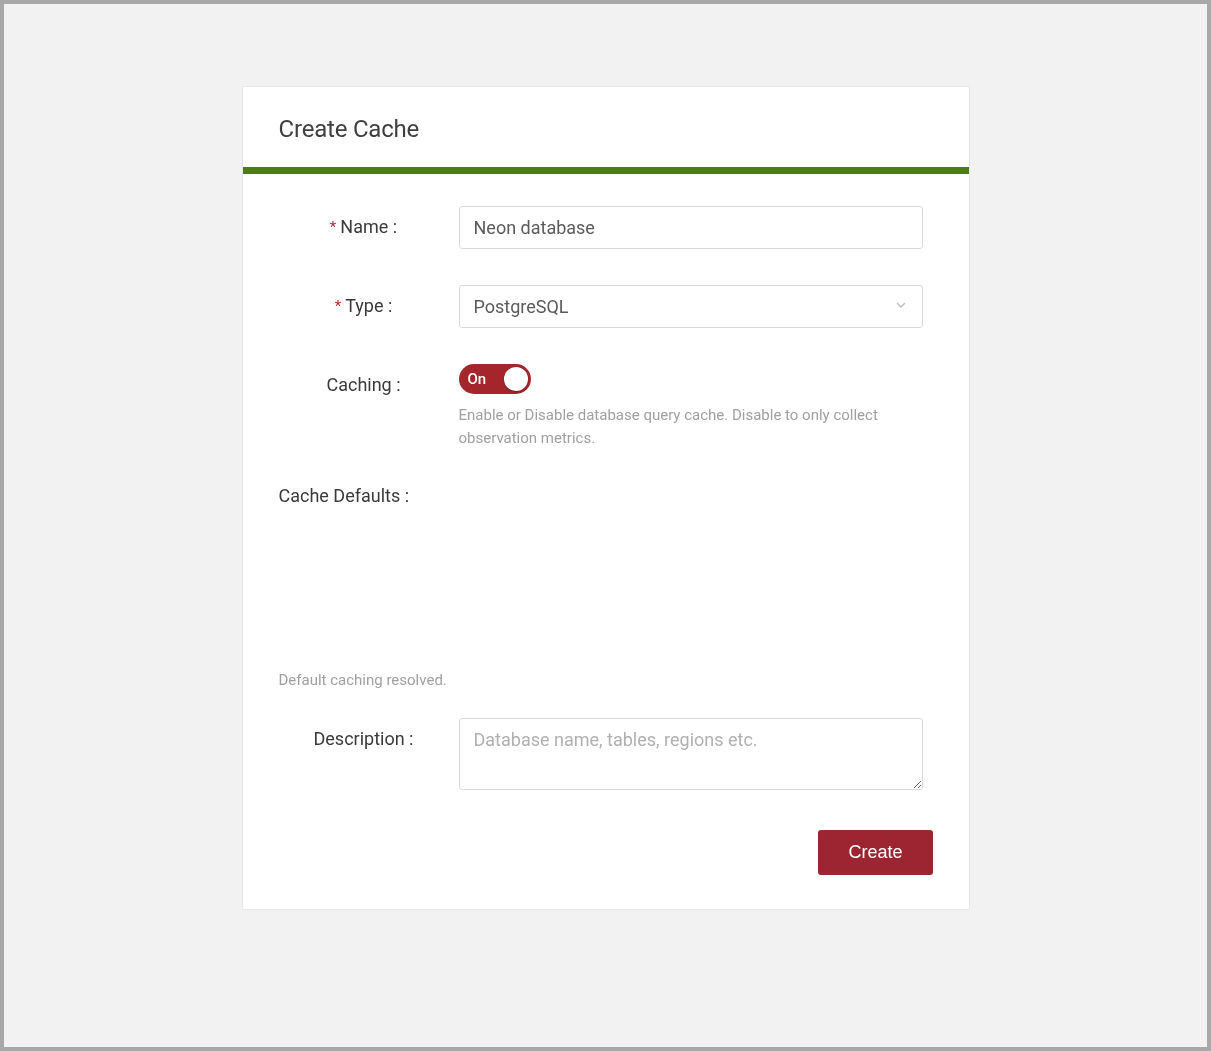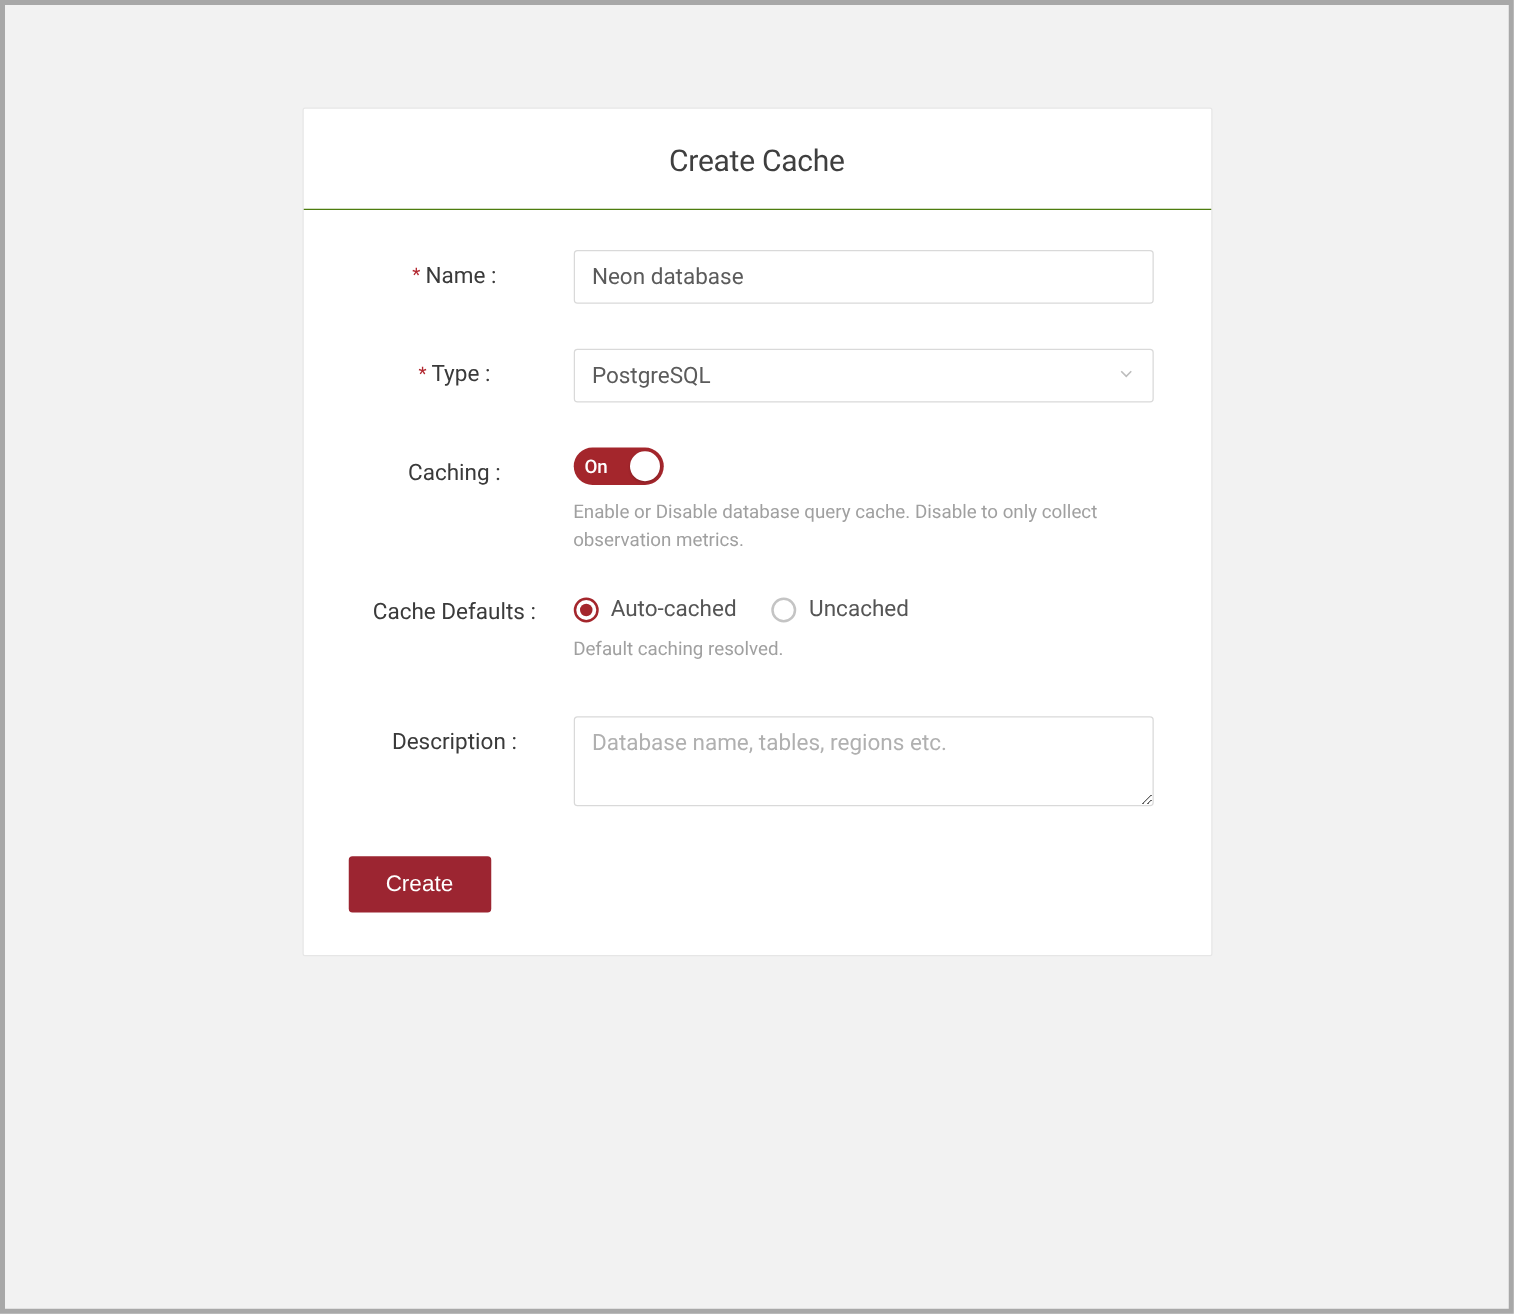--- a/index.html
+++ b/index.html
@@ -13,22 +13,21 @@
   }
   .card {
     width: 728px;
     margin: 64px auto 0 auto;
     background: #fff;
     border: 1px solid #e6e6e6;
     border-radius: 2px;
   }
   .card-header {
     padding: 28px 36px 24px 36px;
-    border-bottom: 1px solid #4d7c0f;
-    text-align: center;
+    border-bottom: 7px solid #4d7c0f;
   }
   .card-title {
     font-size: 24px;
     font-weight: 400;
     color: #3f3f3f;
     letter-spacing: -0.2px;
   }
   .card-body {
     padding: 32px 36px 34px 36px;
   }
@@ -173,21 +172,21 @@
     font-size: 18px;
     color: #555;
   }
   .textarea {
     height: 72px;
     resize: both;
   }
   .textarea::placeholder { color: #b0b0b0; }
   .button-row {
     display: flex;
-    justify-content: flex-start;
+    justify-content: flex-end;
     max-width: 654px;
   }
   .btn-primary {
     background: #9c2531;
     color: #fff;
     border: none;
     font-size: 18px;
     font-weight: 400;
     padding: 12px 30px;
     border-radius: 3px;
@@ -241,37 +240,25 @@
       </div>
       <div class="form-control-col">
         <div class="toggle">
           <span class="toggle-label">On</span>
           <span class="toggle-knob"></span>
         </div>
         <div class="help-text">Enable or Disable database query cache. Disable to only collect observation metrics.</div>
       </div>
     </div>
 
-    <div class="form-row tight" style="margin-bottom:42px;">
+    <div class="form-row tight" style="margin-bottom:26px;flex-direction:column;">
       <div class="form-label-col" style="padding-top:6px;">
         <span class="form-label">Cache Defaults :</span>
       </div>
       <div class="form-control-col">
-        <div class="radio-group" style="padding-top:4px;">
-          <div class="radio-item">
-            <span class="radio-circle selected">
-                <span class="radio-dot"></span>
-              </span>
-            <span class="radio-text">Auto-cached</span>
-          </div>
-          <div class="radio-item">
-            <span class="radio-circle"></span>
-            <span class="radio-text">Uncached</span>
-          </div>
-        </div>
         <div class="help-text">Default caching resolved.</div>
       </div>
     </div>
 
     <div class="form-row">
       <div class="form-label-col">
         <span class="form-label">Description :</span>
       </div>
       <div class="form-control-col">
         <textarea class="textarea" placeholder="Database name, tables, regions etc." style=""></textarea>

